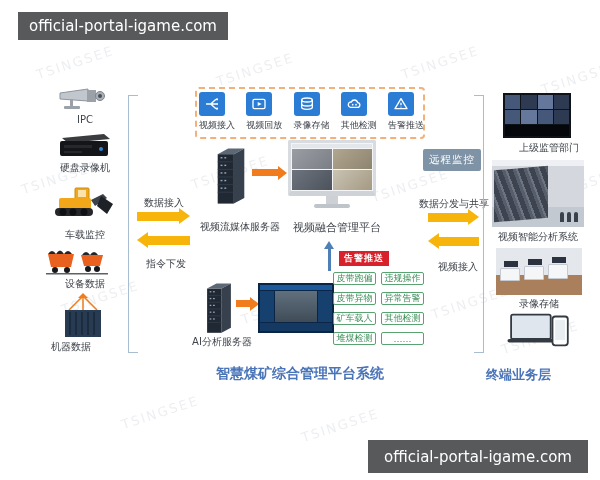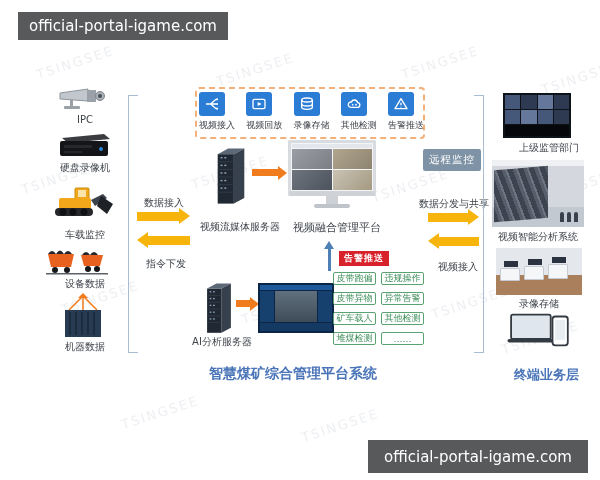--- a/index.html
+++ b/index.html
@@ -150,21 +150,21 @@
       <rect x="7" y="18" width="36" height="27" fill="#273b52"></rect>
       <g stroke="#1b2c3f" stroke-width="2">
         <line x1="12" y1="20" x2="12" y2="43"></line>
           <line x1="18" y1="20" x2="18" y2="43"></line>
         <line x1="24" y1="20" x2="24" y2="43"></line>
           <line x1="30" y1="20" x2="30" y2="43"></line>
         <line x1="36" y1="20" x2="36" y2="43"></line>
       </g>
     </svg>
   </div>
-  <div class="lbl" style="left:45px;top:340px;width:80px">机器数据</div>
+  <div class="lbl" style="left:31px;top:340px;width:80px">机器数据</div>
 
 
   <div class="bracket bl" style="left:128px;top:95px;width:10px;height:258px"></div>
 
   <div class="lbl" style="left:134px;top:196px;width:60px">数据接入</div>
   <div class="yarrow-r" style="left:137px;top:212px;width:42px"></div>
   <div class="yarrow-l" style="left:148px;top:236px;width:42px"></div>
   <div class="lbl" style="left:136px;top:257px;width:60px">指令下发</div>
 
   <div class="dashed-box" style="left:195px;top:87px;width:230px;height:52px"></div>
@@ -314,21 +314,21 @@
     <div class="det">皮带跑偏</div>
     <div class="det">违规操作</div>
     <div class="det">皮带异物</div>
     <div class="det">异常告警</div>
     <div class="det">矿车载人</div>
     <div class="det">其他检测</div>
     <div class="det">堆煤检测</div>
     <div class="det">……</div>
   </div>
 
-  <div class="layer-lbl" style="left:209px;top:365px;width:182px;font-size:14px">智慧煤矿综合管理平台系统</div>
+  <div class="layer-lbl" style="left:209px;top:365px;width:182px;text-align:center;font-size:14px">智慧煤矿综合管理平台系统</div>
 
   <div class="lbl" style="left:415px;top:197px;width:78px">数据分发与共享</div>
   <div class="yarrow-r" style="left:428px;top:213px;width:40px"></div>
   <div class="yarrow-l" style="left:439px;top:237px;width:40px"></div>
   <div class="lbl" style="left:430px;top:260px;width:56px">视频接入</div>
 
   <div class="bracket br" style="left:474px;top:95px;width:10px;height:258px"></div>
 
   <div class="photo" id="wall">
     <div class="wall-grid">
@@ -367,19 +367,19 @@
 
   <div class="icon" style="left:504px;top:312px;width:70px;height:36px">
     <svg viewBox="0 0 70 40" width="70" height="36">
       <rect x="4" y="3" width="44" height="27" rx="2" fill="#dfe6ed" stroke="#343a42" stroke-width="2"></rect>
       <rect x="0" y="30" width="52" height="4" rx="2" fill="#343a42"></rect>
       <rect x="50" y="5" width="17" height="32" rx="3" fill="#ffffff" stroke="#343a42" stroke-width="2"></rect>
       <rect x="53" y="9" width="11" height="22" fill="#e8edf2"></rect>
     </svg>
   </div>
 
-  <div class="layer-lbl" style="left:514px;top:366px">终端业务层</div>
+  <div class="layer-lbl" style="left:486px;top:366px">终端业务层</div>
 
   <div class="banner" style="left:368px;top:440px;width:220px;height:33px">
     <span>official-portal-igame.com</span>
   </div>
 
 </div>
 
 </body></html>

